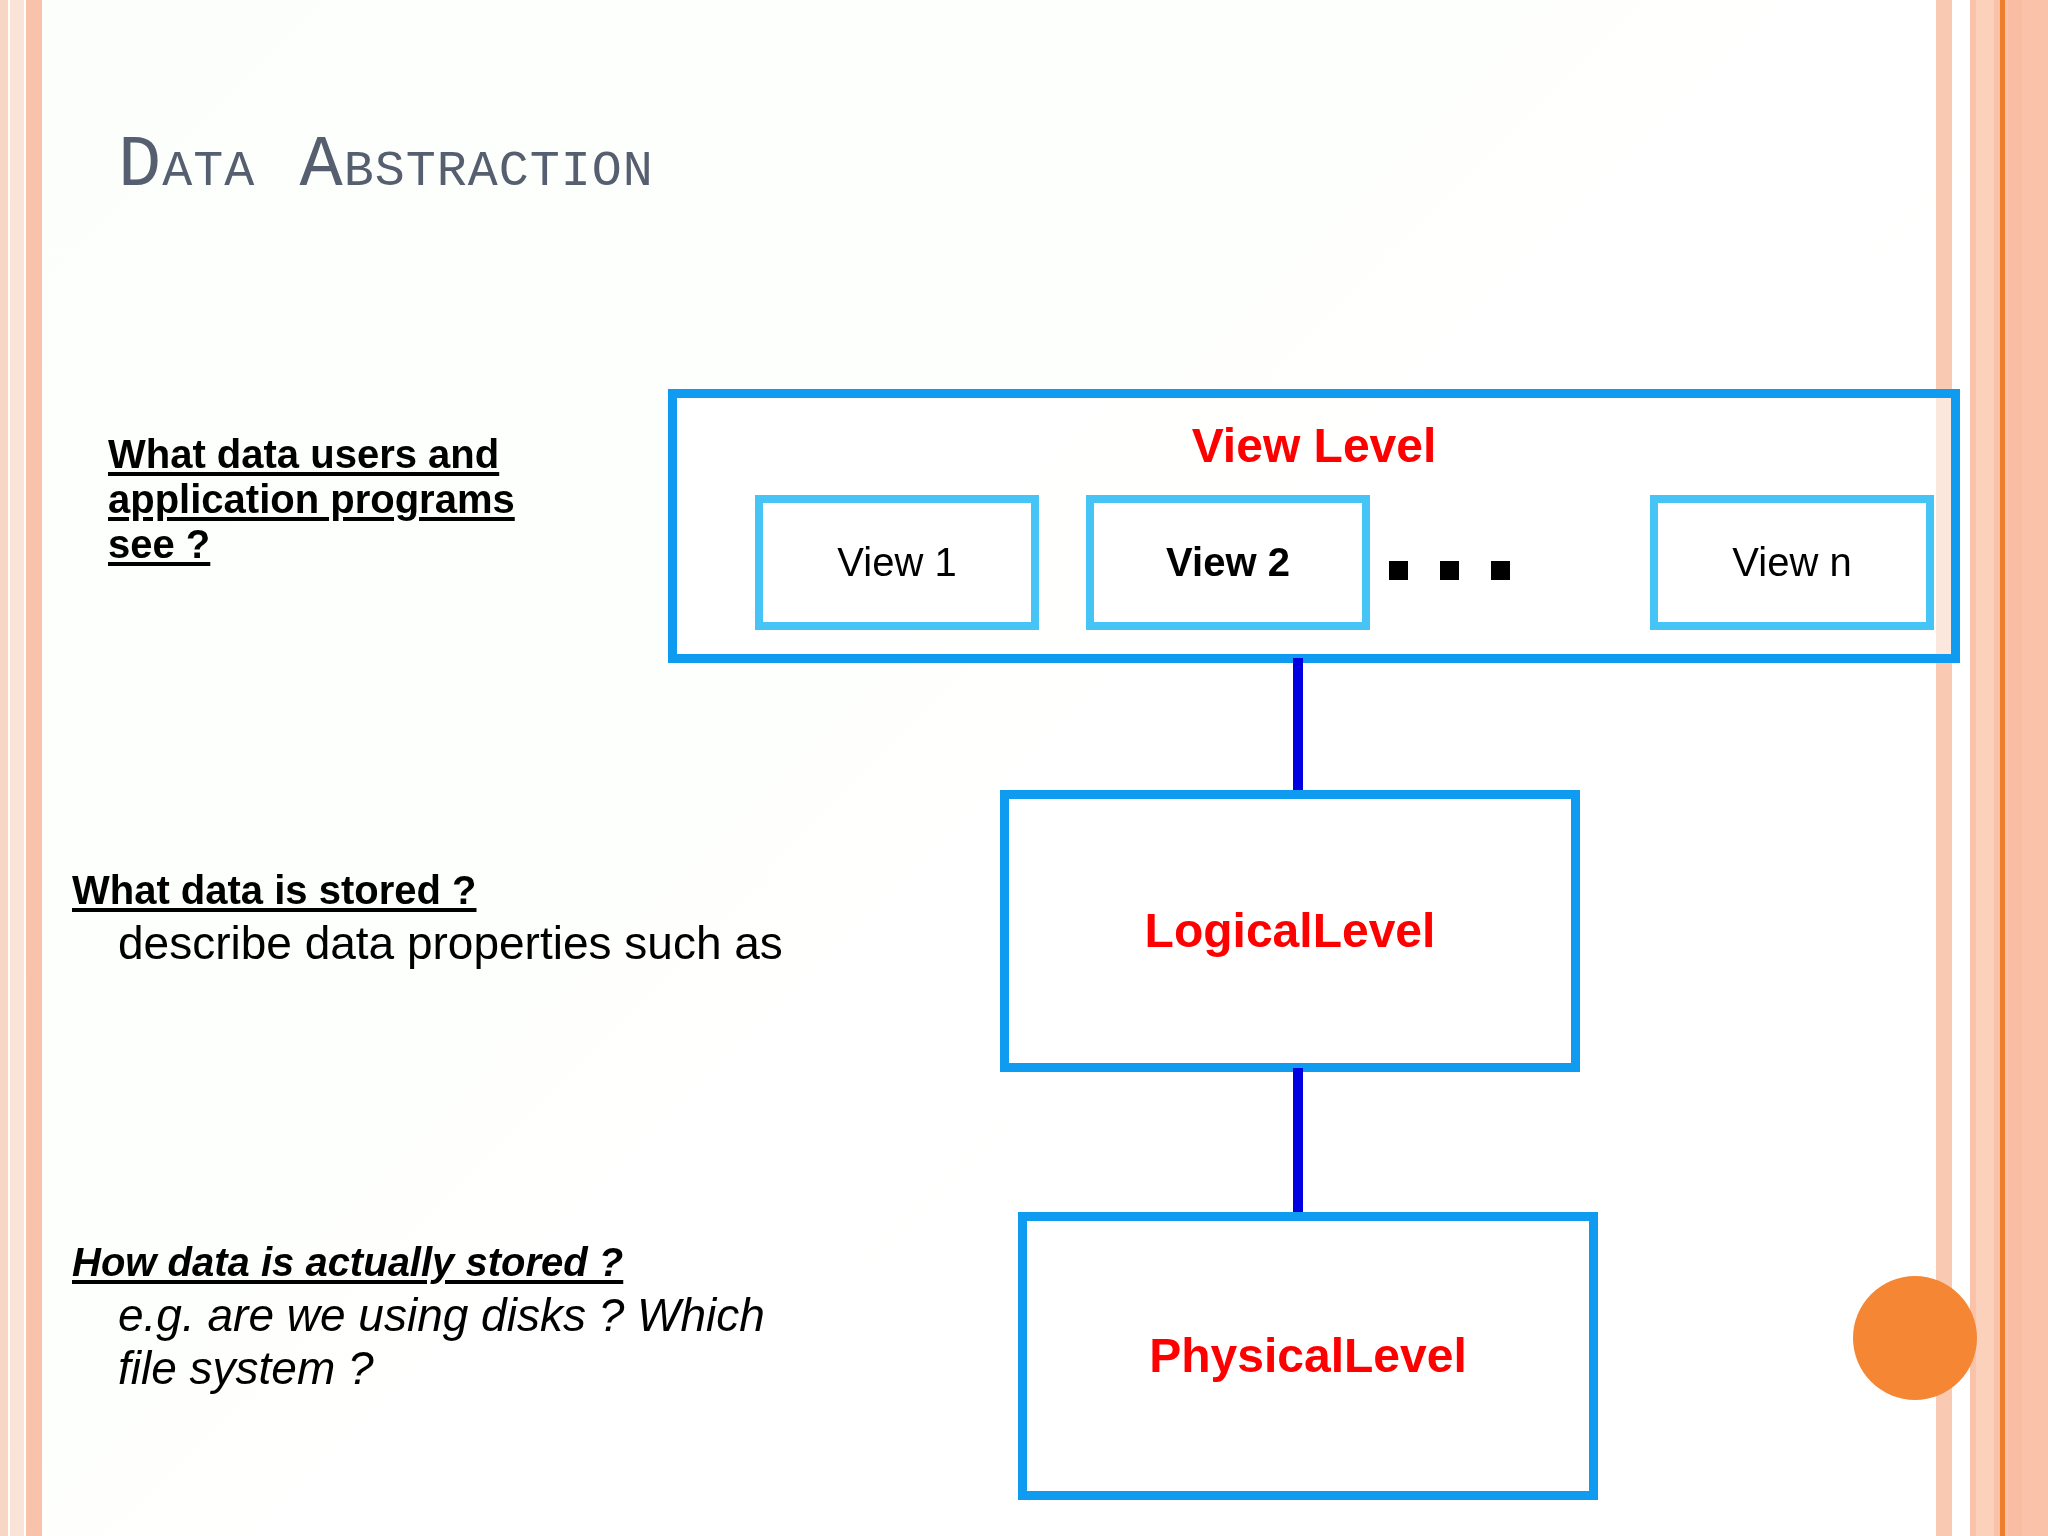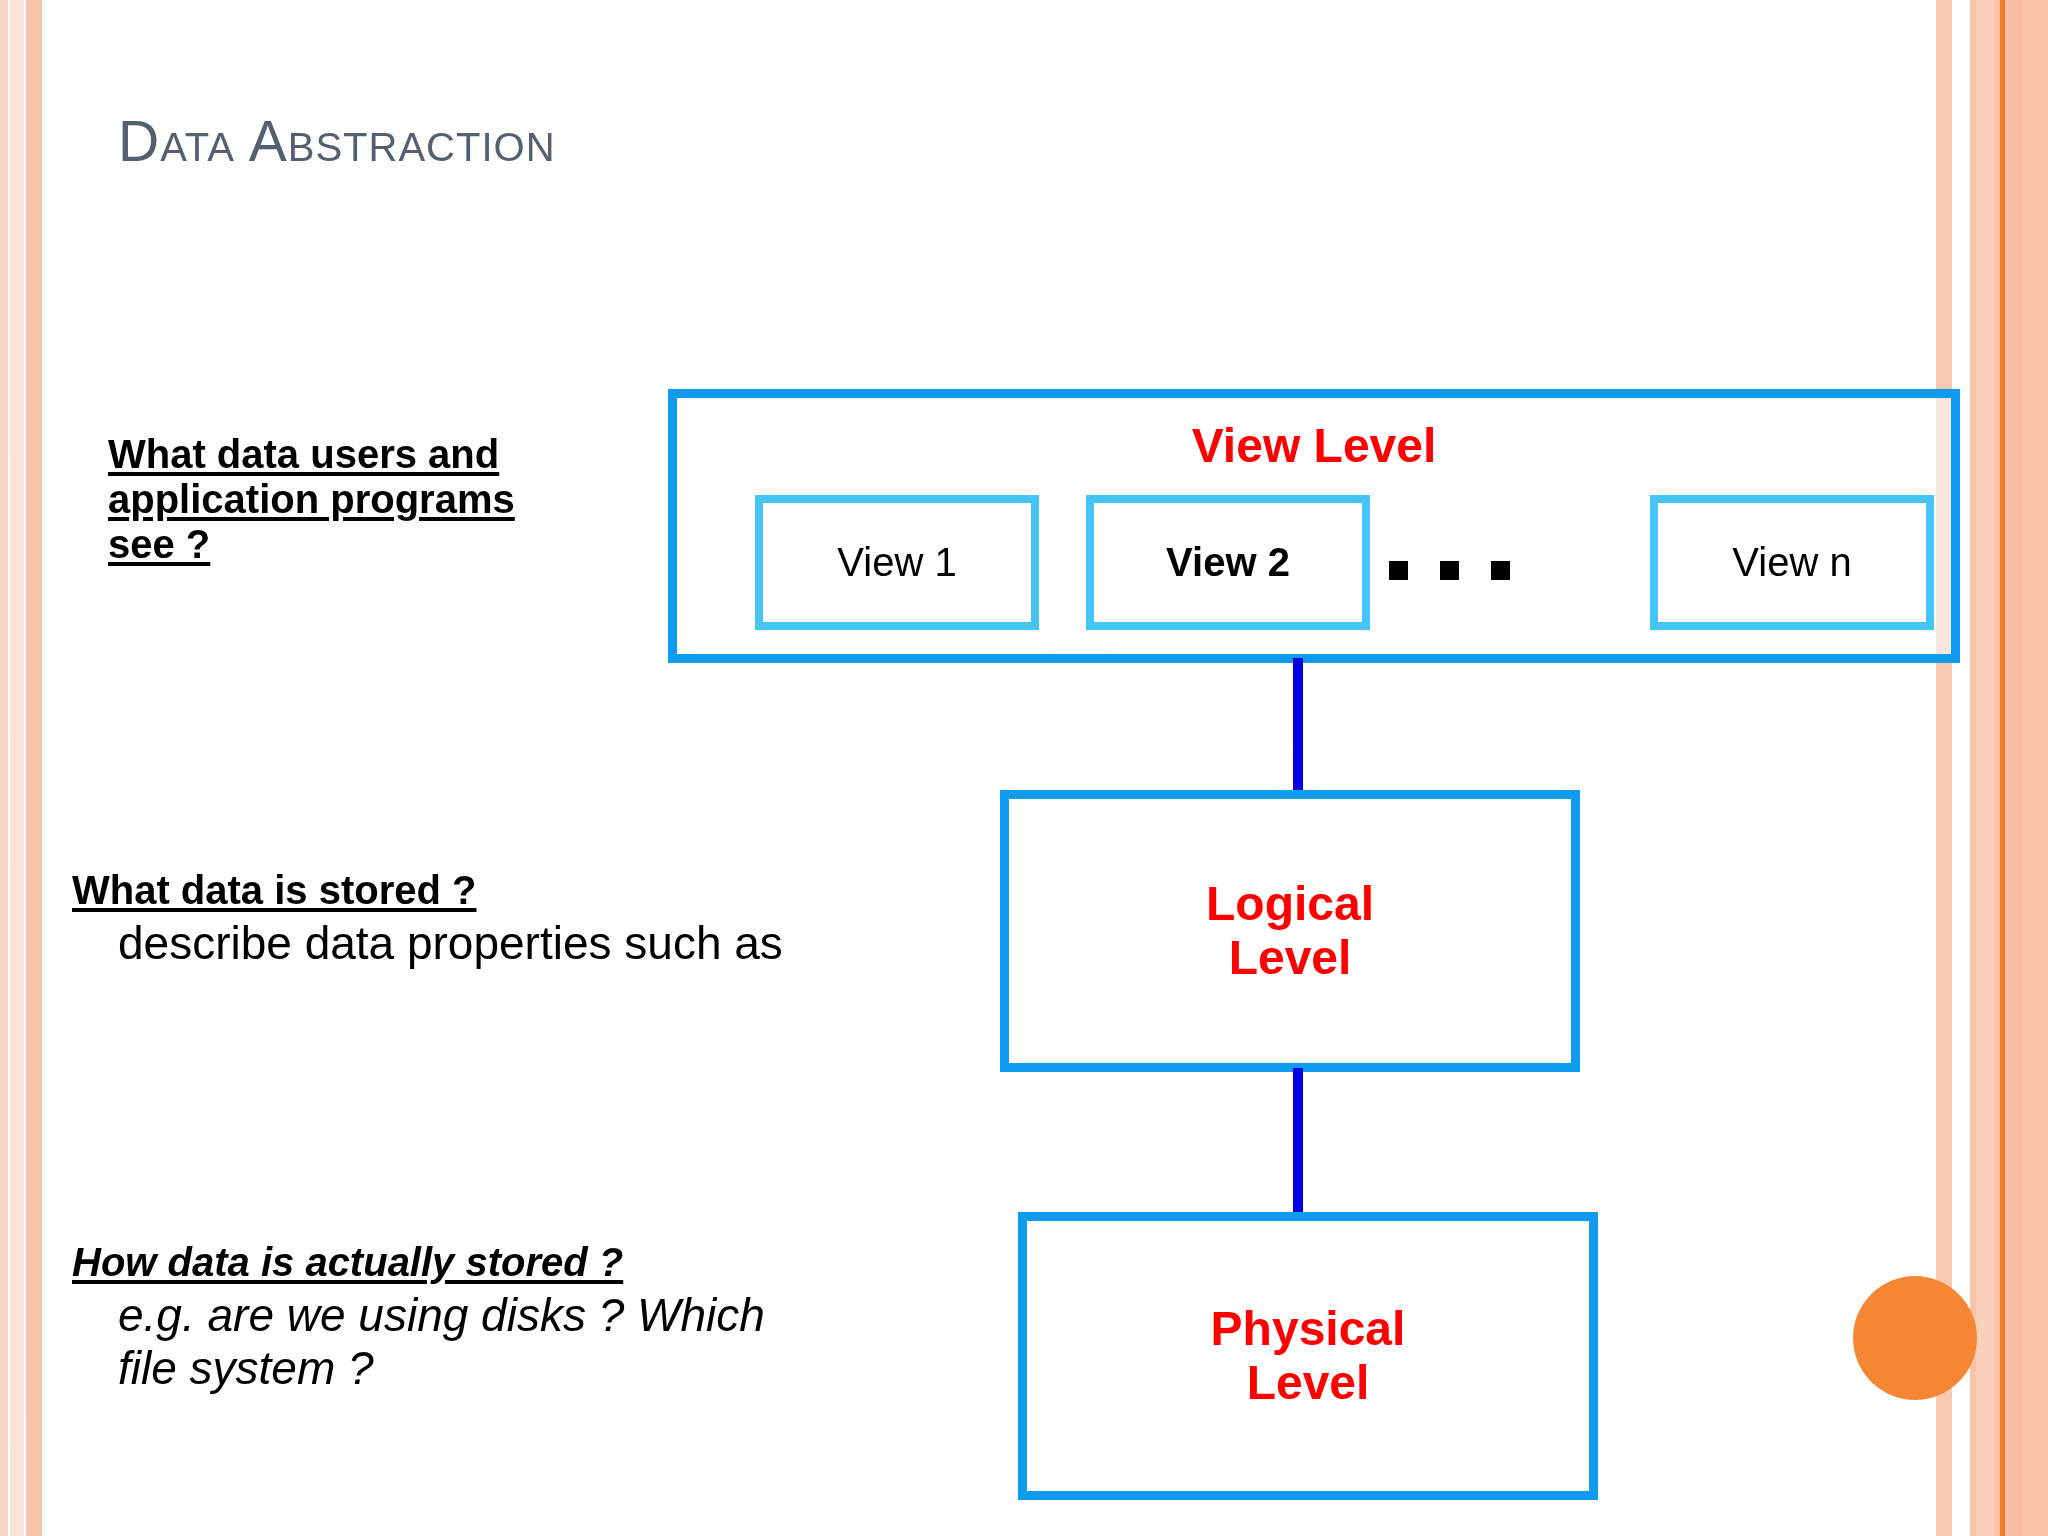--- a/index.html
+++ b/index.html
@@ -44,23 +44,23 @@
     width: 124px;
     height: 124px;
     border-radius: 50%;
     background: #f58634;
   }
 
   
   .title {
     position: absolute;
     left: 118px;
-    top: 108px;
-    font-family: Liberation Sans, sans-serif;
-    font-size: 57px;
+    top: 125px;
+    font-family: Liberation Mono, monospace;
+    font-size: 72px;
     font-variant: small-caps;
     letter-spacing: 1px;
     color: #565f6f;
     white-space: nowrap;
   }
 
   
   .txt-block { position: absolute; color: #000000; }
   .q-head {
     font-weight: bold;
@@ -139,21 +139,21 @@
     height: 19px;
     background: #000000;
   }
 
   .level-box {
     position: absolute;
     border: 9px solid #0f9bef;
     background: rgba(255,255,255,0.6);
     box-sizing: border-box;
     display: flex;
-    flex-direction: column;
+    flex-direction: row;
     align-items: center;
     justify-content: center;
     color: #fe0000;
     font-weight: bold;
     font-size: 48px;
     line-height: 1.12;
   }
   #logical-box  { left: 1000px; top: 790px;  width: 580px; height: 282px; }
   #physical-box { left: 1018px; top: 1212px; width: 580px; height: 288px; }
 

